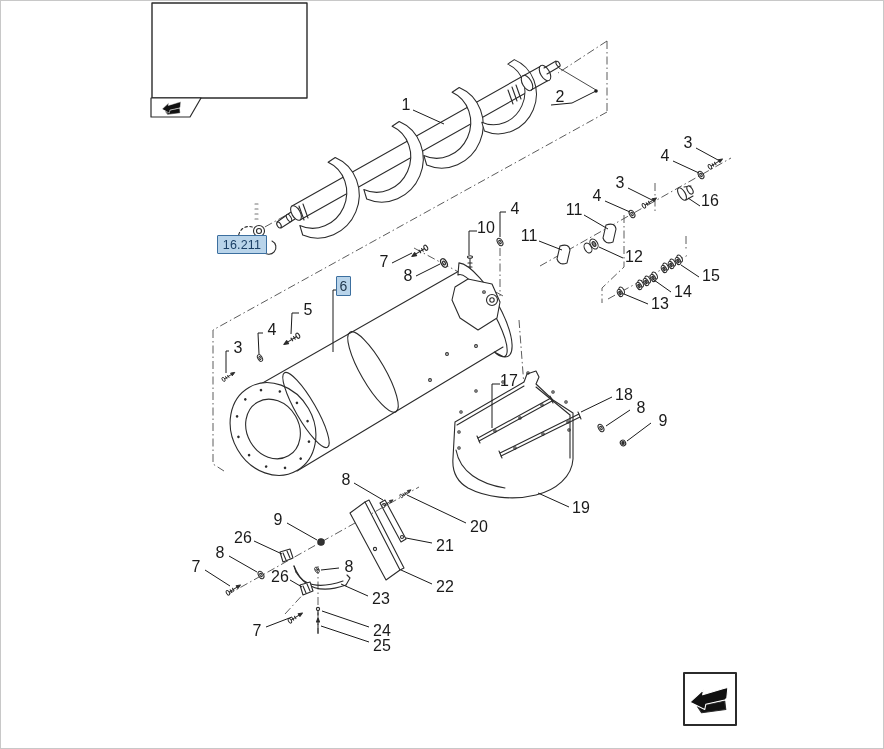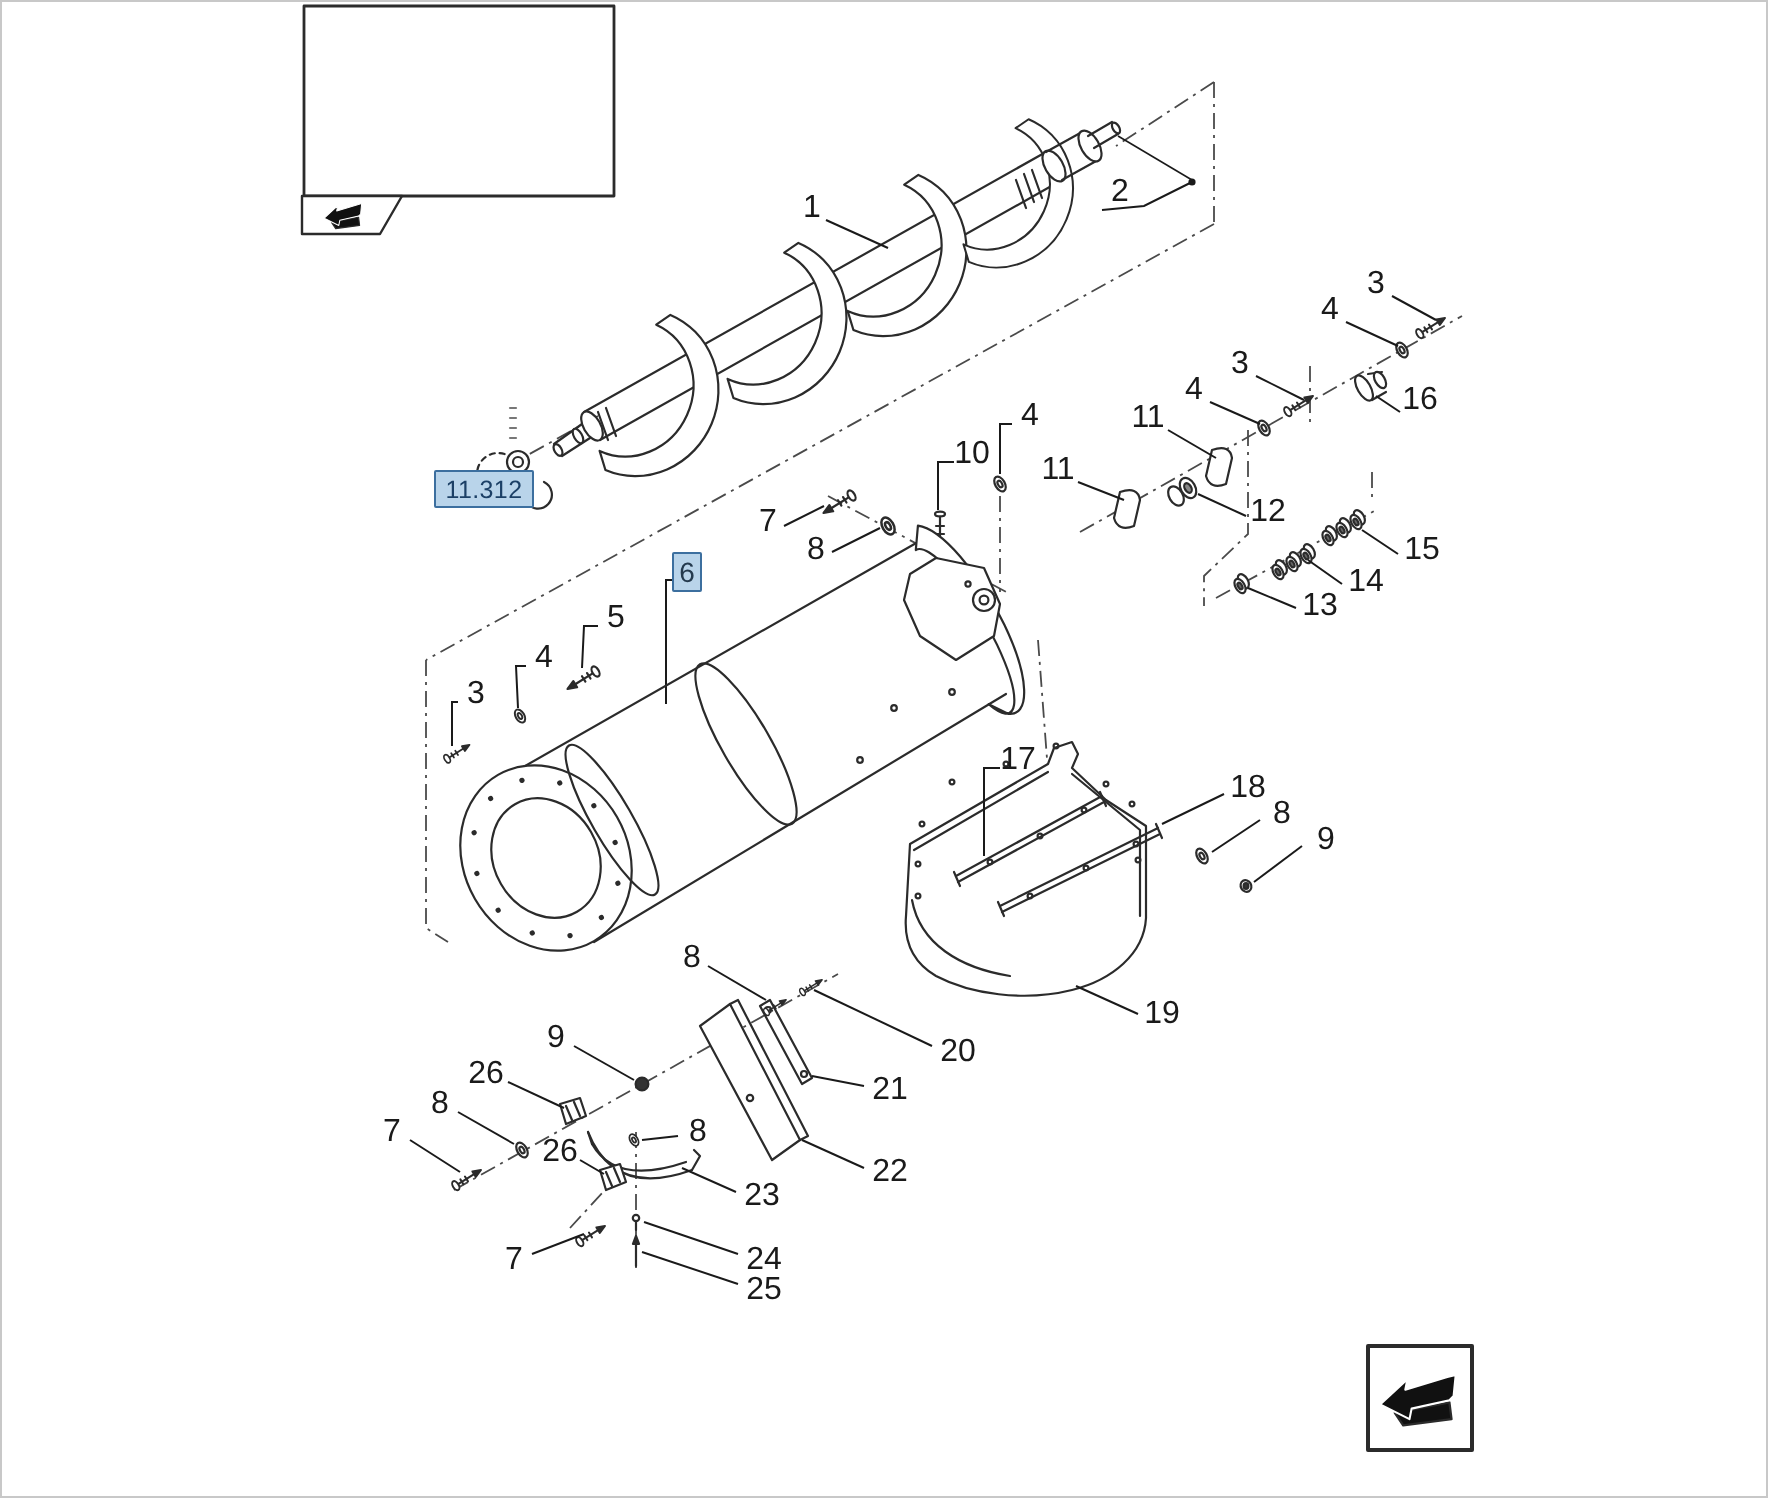--- a/index.html
+++ b/index.html
@@ -355,15 +355,15 @@
         <text x="196" y="566" text-anchor="middle" dominant-baseline="central" class="callout">7</text>
         <text x="280" y="576" text-anchor="middle" dominant-baseline="central" class="callout">26</text>
         <text x="349" y="566" text-anchor="middle" dominant-baseline="central" class="callout">8</text>
         <text x="381" y="598" text-anchor="middle" dominant-baseline="central" class="callout">23</text>
         <text x="257" y="630" text-anchor="middle" dominant-baseline="central" class="callout">7</text>
         <text x="382" y="630" text-anchor="middle" dominant-baseline="central" class="callout">24</text>
         <text x="382" y="645" text-anchor="middle" dominant-baseline="central" class="callout">25</text>
       </g>
 </svg>
 
-<div class="ref-label big" style="left: 217px; top: 235px; width: 50px; height: 19px;">11.312</div>
+<div class="ref-label big" style="left: 217px; top: 235px; width: 50px; height: 19px;">16.211</div>
 <div class="ref-label small" style="left: 336px; top: 276px; width: 15px; height: 20px;">6</div>
 </div>
 
 </body></html>

